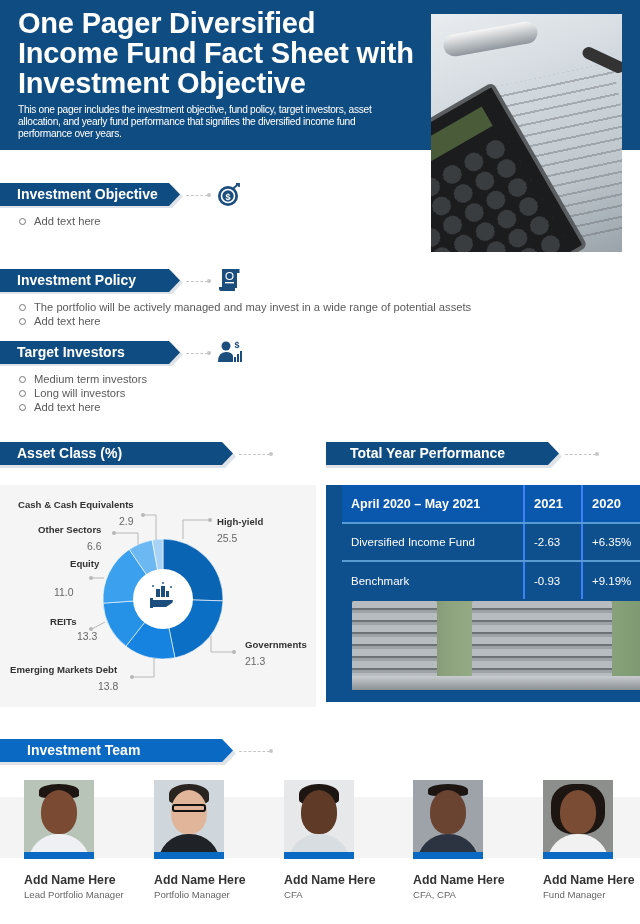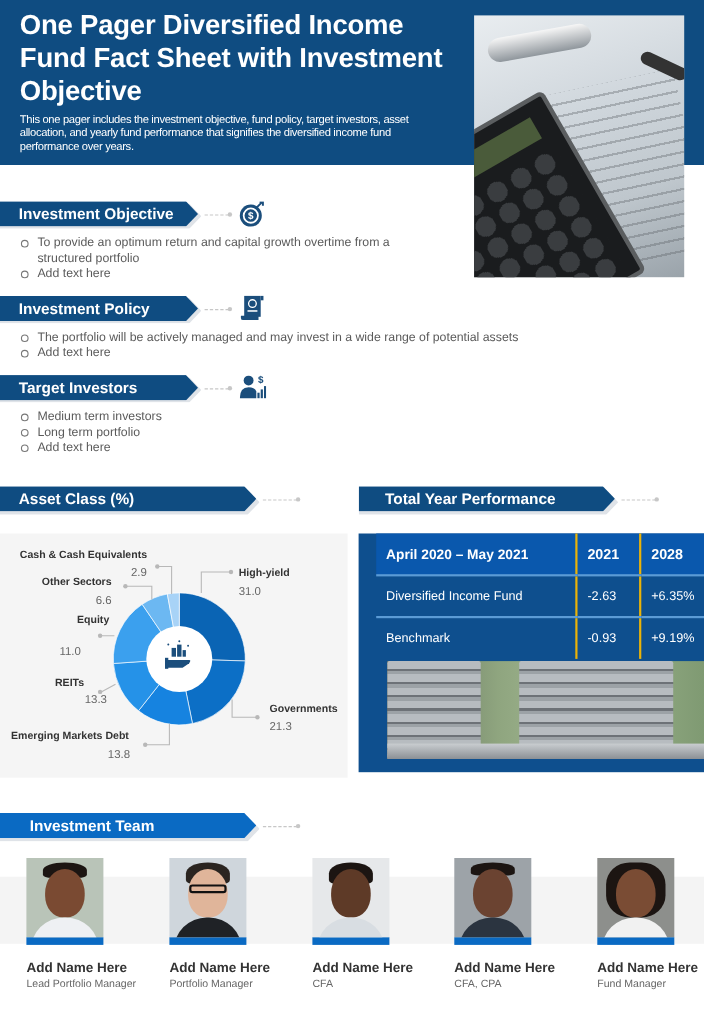--- a/index.html
+++ b/index.html
@@ -1,20 +1,20 @@
 <!DOCTYPE html>
 <html><head>
 <meta charset="utf-8">
 <style>
   * { margin:0; padding:0; box-sizing:border-box; }
   html, body { width:640px; height:924px; background:#ffffff; overflow:hidden; }
   body { position:relative; font-family:"Liberation Sans", sans-serif; color:#555; }
 
   .header-band { position:absolute; left:0; top:0; width:640px; height:150px; background:#0f4c81; }
-  .title { position:absolute; left:18px; top:8px; width:400px; color:#fff; font-weight:bold; font-size:25px; line-height:30px; letter-spacing:-0.2px; }
+  .title { position:absolute; left:18px; top:8px; width:400px; color:#fff; font-weight:bold; font-size:29px; line-height:30px; letter-spacing:-0.2px; }
   .subtitle { position:absolute; left:18px; top:104px; width:390px; color:#fff; font-size:10.2px; line-height:12px; letter-spacing:-0.3px; }
 
   .hero-photo { position:absolute; left:431px; top:14px; width:191px; height:238px; overflow:hidden;
     background: linear-gradient(160deg,#e9edf0 0%,#cfd6dc 40%,#bfc7cd 70%,#9aa3aa 100%); }
   .hero-photo .pen { position:absolute; left:12px; top:14px; width:95px; height:22px; border-radius:11px;
     background:linear-gradient(180deg,#f6f6f6,#8f969c); transform:rotate(-10deg); }
   .hero-photo .pen-tip { position:absolute; left:150px; top:40px; width:45px; height:12px; border-radius:6px; background:#333; transform:rotate(25deg); }
   .hero-photo .paper-lines { position:absolute; left:70px; top:60px; width:130px; height:170px;
     background: repeating-linear-gradient(180deg, transparent 0 9px, rgba(90,95,100,.35) 9px 11px); transform:rotate(-12deg); }
   .hero-photo .calc { position:absolute; left:-40px; top:95px; width:160px; height:190px; background:#1a1c1e; transform:rotate(-30deg);
@@ -35,21 +35,21 @@
   .bullets li::before { content:""; position:absolute; left:1px; top:4px; width:5px; height:5px; border:1px solid #777; border-radius:50%; }
 
   .chart-panel { position:absolute; left:0; top:485px; width:316px; height:222px; background:#f5f5f5; }
   .chart-label { position:absolute; font-size:9.6px; font-weight:bold; color:#333; white-space:nowrap; }
   .chart-value { position:absolute; font-size:10.4px; color:#666; white-space:nowrap; }
 
   .perf-box { position:absolute; left:326px; top:485px; width:314px; height:217px; background:#0e4f8e; }
   .perf-table { position:absolute; left:342px; top:485px; width:298px; border-collapse:collapse; color:#fff; }
   .perf-table td { height:38px; font-size:11.5px; padding-left:9px; border-bottom:2px solid #5b9bd5; }
   .perf-table tr:last-child td { border-bottom:none; }
-  .perf-table td + td { border-left:2px solid #eab308; }
+  .perf-table td + td { border-left:2px solid #3b82f6; }
   .perf-table tr.head td { background:#0a58ad; font-weight:bold; font-size:13px; height:38px; }
   .perf-table tr.head td:first-child { font-size:12.5px; }
   .coins { position:absolute; left:352px; top:601px; width:288px; height:89px; overflow:hidden;
     background: linear-gradient(90deg,#5f6a5c 0%,#8fa57f 35%,#a3b893 60%,#7f9a72 100%); }
   .coin-stack { position:absolute; bottom:0; background: repeating-linear-gradient(180deg,#b7bcc0 0 7px,#6d7277 7px 9px,#9ca2a6 9px 12px); border-radius:2px; }
   .coin-base { position:absolute; left:0; bottom:0; width:100%; height:14px; background:linear-gradient(180deg,#c9cdd0,#8b9095); }
 
   .team-band { position:absolute; left:0; top:797px; width:640px; height:61px; background:#f4f4f4; }
   .member { position:absolute; top:780px; width:120px; }
   .member .photo { position:relative; width:70px; height:72px; overflow:hidden; }
@@ -80,21 +80,20 @@
 <div class="banner" style="left:0;top:183px;width:180px;">Investment Objective</div>
 <div class="connector" style="left:186px;top:195px;width:22px;"></div>
 <div class="conn-dot" style="left:207px;top:193px;"></div>
 <svg class="icon" style="left:217px;top:183px;" width="24" height="24" viewBox="0 0 24 24">
   <circle cx="11" cy="13" r="10" fill="#1b4e7c"></circle>
   <circle cx="11" cy="13" r="6.5" fill="none" stroke="#fff" stroke-width="1.6"></circle>
   <text x="11" y="16.5" font-size="9" font-weight="bold" text-anchor="middle" fill="#fff" font-family="Liberation Sans, sans-serif">$</text>
   <path d="M16 6 L21 1 M19 1 L22 1 L22 4" stroke="#1b4e7c" stroke-width="1.8" fill="none"></path>
 </svg>
 <ul class="bullets" style="top:214px;width:360px;">
-  <li>To provide  an  optimum  return  and  capital  growth  overtime  from  a structured portfolio</li>
   <li>Add text here</li>
 </ul>
 
 <div class="banner-shadow" style="left:0;top:271px;width:183px;"></div>
 <div class="banner" style="left:0;top:269px;width:180px;">Investment Policy</div>
 <div class="connector" style="left:186px;top:281px;width:22px;"></div>
 <div class="conn-dot" style="left:207px;top:279px;"></div>
 <svg class="icon" style="left:218px;top:268px;" width="22" height="24" viewBox="0 0 22 24">
   <rect x="4" y="1" width="15" height="19" fill="#1b4e7c"></rect>
   <path d="M1 19 H17 V23 H3 Q1 23 1 21 Z" fill="#1b4e7c"></path>
@@ -114,21 +113,21 @@
 <svg class="icon" style="left:218px;top:340px;" width="24" height="24" viewBox="0 0 24 24">
   <circle cx="8" cy="6" r="4.5" fill="#1b4e7c"></circle>
   <path d="M0 22 Q0 12 8 12 Q14 12 15 16 L15 22 Z" fill="#1b4e7c"></path>
   <text x="19" y="8" font-size="9" font-weight="bold" text-anchor="middle" fill="#1b4e7c" font-family="Liberation Sans, sans-serif">$</text>
   <rect x="16" y="17" width="2" height="5" fill="#1b4e7c"></rect>
   <rect x="19" y="14" width="2" height="8" fill="#1b4e7c"></rect>
   <rect x="22" y="11" width="2" height="11" fill="#1b4e7c"></rect>
 </svg>
 <ul class="bullets" style="top:372px;width:300px;">
   <li>Medium term investors</li>
-  <li>Long term portfolio</li>
+  <li>Long will investors</li>
   <li>Add text here</li>
 </ul>
 
 <div class="banner-shadow" style="left:0;top:445px;width:236px;"></div>
 <div class="banner" style="left:0;top:442px;width:233px;">Asset Class (%)</div>
 <div class="connector" style="left:239px;top:454px;width:31px;"></div>
 <div class="conn-dot" style="left:269px;top:452px;"></div>
 
 <div class="chart-panel"></div>
 <svg style="position:absolute;left:0;top:485px;" width="316" height="222" viewBox="0 485 316 222">
@@ -171,21 +170,21 @@
     <circle cx="153" cy="586" r="0.9"></circle>
       <circle cx="171" cy="587" r="0.9"></circle>
       <circle cx="163" cy="583" r="0.9"></circle>
   </g>
 </svg>
 <div class="chart-label" style="left:18px;top:499px;">Cash &amp; Cash Equivalents</div>
 <div class="chart-value" style="left:119px;top:516px;">2.9</div>
 <div class="chart-label" style="left:38px;top:524px;">Other Sectors</div>
 <div class="chart-value" style="left:87px;top:541px;">6.6</div>
 <div class="chart-label" style="left:217px;top:516px;">High-yield</div>
-<div class="chart-value" style="left:217px;top:533px;">31.0</div>
+<div class="chart-value" style="left:217px;top:533px;">25.5</div>
 <div class="chart-label" style="left:46px;top:558px;padding-left:24px;">Equity</div>
 <div class="chart-value" style="left:54px;top:587px;">11.0</div>
 <div class="chart-label" style="left:50px;top:616px;">REITs</div>
 <div class="chart-value" style="left:56px;top:631px;margin-left:21px;">13.3</div>
 <div class="chart-label" style="left:245px;top:639px;">Governments</div>
 <div class="chart-value" style="left:245px;top:656px;">21.3</div>
 <div class="chart-label" style="left:10px;top:664px;">Emerging Markets Debt</div>
 <div class="chart-value" style="left:98px;top:681px;">13.8</div>
 
 <div class="banner-shadow" style="left:326px;top:445px;width:236px;"></div>
@@ -197,21 +196,21 @@
 <table class="perf-table">
   <colgroup>
       <col style="width:182px">
       <col style="width:58px">
       <col style="width:58px">
     </colgroup>
   <tbody>
       <tr class="head">
     <td>April 2020 – May 2021</td>
     <td>2021</td>
-    <td>2028</td>
+    <td>2020</td>
   </tr>
   <tr>
     <td>Diversified  Income Fund</td>
     <td>-2.63</td>
     <td>+6.35%</td>
   </tr>
   <tr>
     <td>Benchmark</td>
     <td>-0.93</td>
     <td>+9.19%</td>

